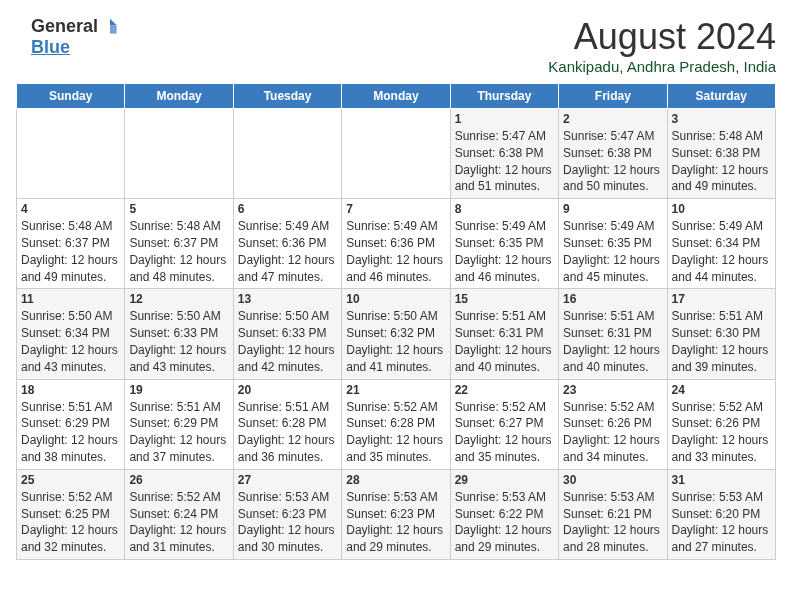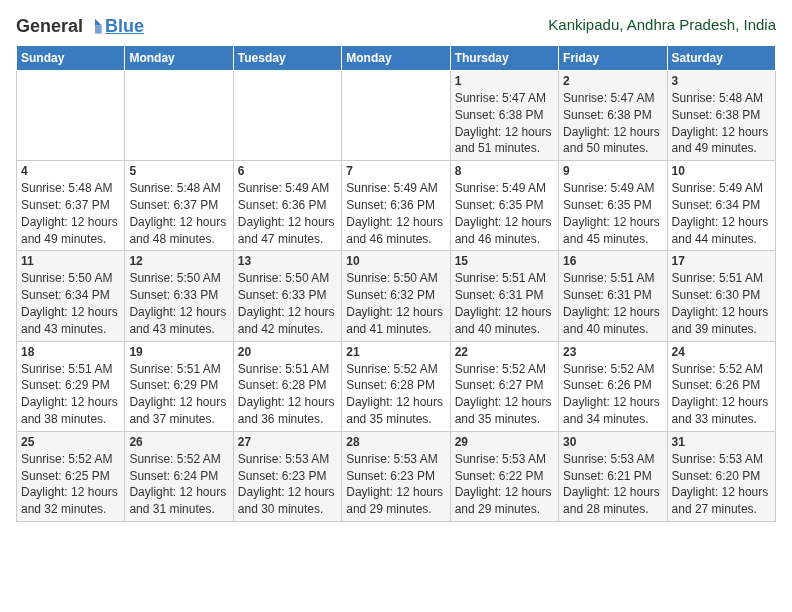--- a/index.html
+++ b/index.html
@@ -11,22 +11,23 @@
       padding: 16px;
     }
     .header {
       display: flex;
       justify-content: space-between;
       align-items: flex-start;
       margin-bottom: 8px;
     }
     .logo {
       display: flex;
-      flex-direction: row;
+      flex-direction: column;
       align-items: flex-start;
+      margin-left: 15px;
     }
     .logo-text {
       display: flex;
       align-items: center;
     }
     .logo-icon {
       width: 20px;
       height: 20px;
       margin-left: 2px;
     }
@@ -46,21 +47,21 @@
       width: 100%;
       border-collapse: collapse;
       table-layout: fixed;
     }
     thead tr th {
       background-color: #3a7bbf;
       color: #fff;
       font-size: 12px;
       font-weight: bold;
       padding: 5px 4px;
-      text-align: left;
+      text-align: center;
       border: 1px solid #fff;
     }
     tbody tr td {
       border: 1px solid #ccc;
       vertical-align: top;
       padding: 3px 4px;
       font-size: 9.5px;
       color: #333;
       height: 80px;
       background: #fff;
@@ -92,20 +93,21 @@
       <svg class="logo-icon" viewBox="0 0 24 24" width="22" height="22">
         <polygon points="12,2 20,10 12,10" fill="#3a7bbf"></polygon>
         <polygon points="12,10 20,10 20,20 12,20" fill="#3a7bbf" opacity="0.7"></polygon>
       </svg>
     </div>
     <div>
       <span style="font-size:18px;font-weight:bold;color:#3a7bbf;text-decoration:underline;">Blue</span>
     </div>
   </div>
   <div class="title-section">
+    <div class="month-year">August 2024</div>
     <div class="location">Kankipadu, Andhra Pradesh, India</div>
   </div>
 </div>
 
 <table>
   <thead>
     <tr>
     <th>Sunday</th>
         <th>Monday</th>
         <th>Tuesday</th>

